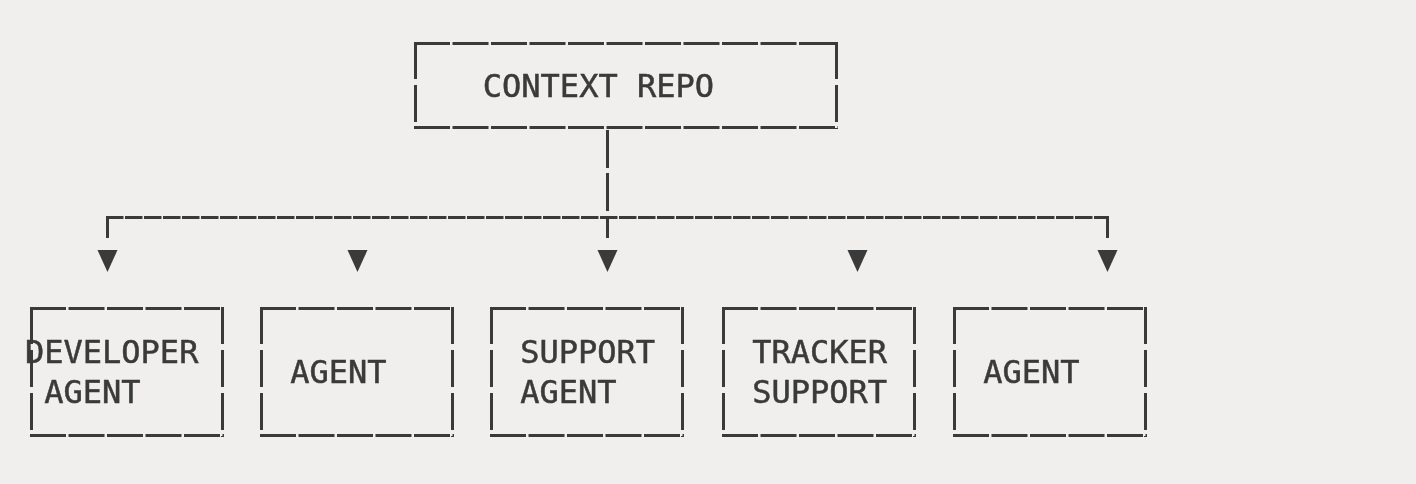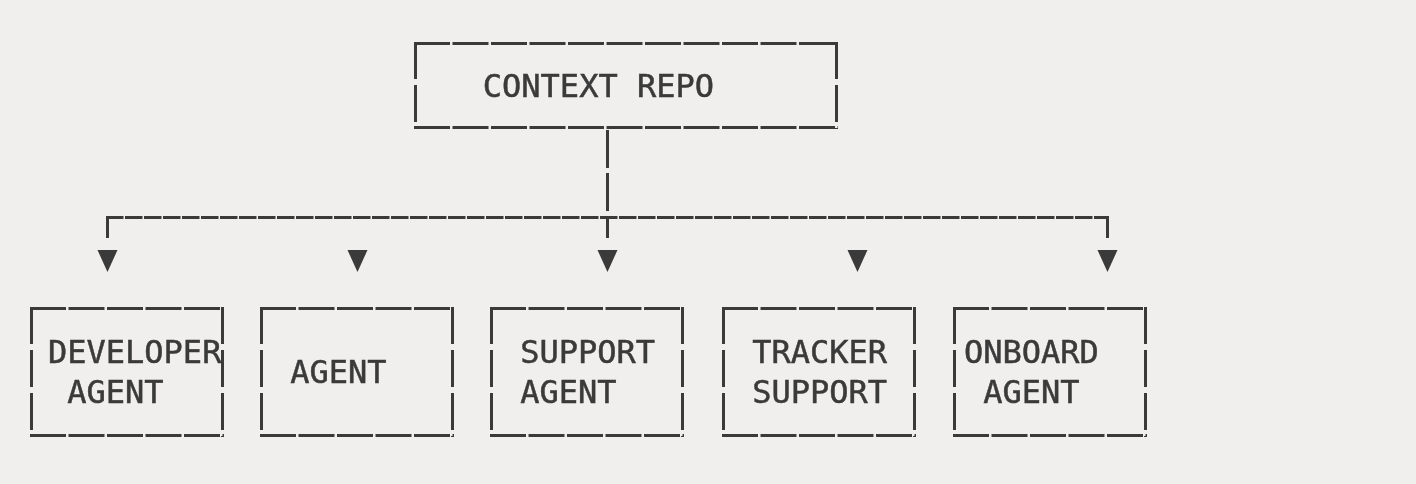--- a/index.html
+++ b/index.html
@@ -51,21 +51,21 @@
     padding-left: 8px;
   }
   .node-label.root {
     left: 417px; top: 42px;
     width: 418px; height: 87px;
   }
   .node-label.child {
     top: 307px;
     width: 188px; height: 130px;
   }
-  .child.c0 { left: 40px; }
+  .child.c0 { left: 17px; }
   .child.c1 { left: 263px; }
   .child.c2 { left: 493px; }
   .child.c3 { left: 725px; }
   .child.c4 { left: 956px; }
 </style>
 </head>
 <body>
 
 <div class="canvas">
 
@@ -117,17 +117,16 @@
     <span> SUPPORT</span>
     <span> AGENT</span>
   </div>
 
   <div class="node-label child c3">
     <span> TRACKER</span>
     <span> SUPPORT</span>
   </div>
 
   <div class="node-label child c4">
-    <span>ONBOARD</span>
     <span> AGENT</span>
   </div>
 
 </div>
 
 </body></html>

